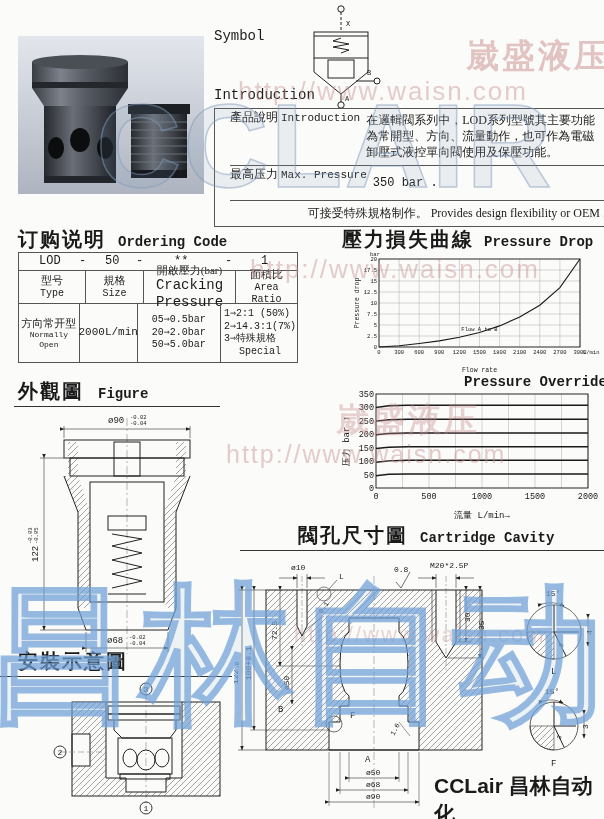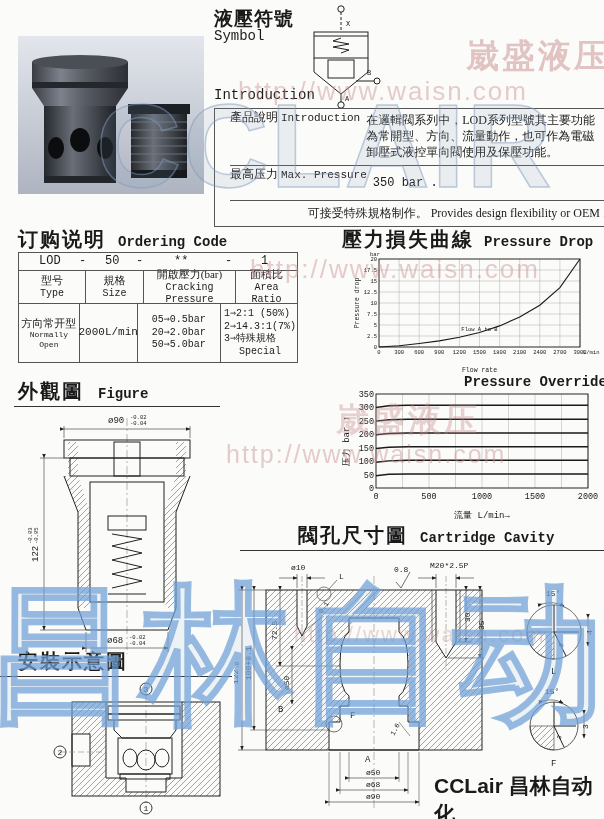--- a/index.html
+++ b/index.html
@@ -86,21 +86,20 @@
           <line x1="113" y1="94" x2="169" y2="94"></line>
         <line x1="113" y1="102" x2="169" y2="102"></line>
           <line x1="113" y1="110" x2="169" y2="110"></line>
         <line x1="113" y1="118" x2="169" y2="118"></line>
           <line x1="113" y1="126" x2="169" y2="126"></line>
       </g>
       <rect x="113" y="134" width="56" height="8" fill="#16181c"></rect>
     </svg>
   </div>
 
-  <div class="abs cn-head-sm" style="left:214px;top:6px;">液壓符號</div>
   <div class="abs en-head" style="left:214px;top:28px;font-weight:normal;">Symbol</div>
   <div class="abs" style="left:294px;top:2px;width:88px;height:108px;">
     <svg viewBox="0 0 88 108" width="88" height="108">
       <g stroke="#222" stroke-width="1" fill="none">
         <circle cx="47" cy="7" r="3.2"></circle>
         <line x1="47" y1="10" x2="47" y2="30" stroke-dasharray="3,2"></line>
         <rect x="20" y="30" width="54" height="26"></rect>
         <line x1="20" y1="34" x2="74" y2="34"></line>
         <polyline points="47,36 39,39 55,42 39,45 55,48 47,51"></polyline>
         <line x1="20" y1="56" x2="20" y2="70"></line>
@@ -155,21 +154,21 @@
       <div class="ot-cell w1">
           <span>型号</span>
           <span class="en" style="font-size:10px;">Type</span>
         </div>
       <div class="ot-cell w2">
           <span>規格</span>
           <span class="en" style="font-size:10px;">Size</span>
         </div>
       <div class="ot-cell w3">
           <span>開啟壓力(bar)</span>
-          <span class="en" style="font-size:10px;text-align:center;">Cracking Pressure</span>
+          <span class="en" style="font-size:14px;text-align:center;">Cracking Pressure</span>
         </div>
       <div class="ot-cell w4">
           <span>面積比</span>
           <span class="en" style="font-size:10px;">Area Ratio</span>
         </div>
     </div>
     <div class="ot-row" style="height:58px;">
       <div class="ot-cell w1">
           <span>方向常开型</span>
           <span class="en" style="font-size:8px;">Normally Open</span>

